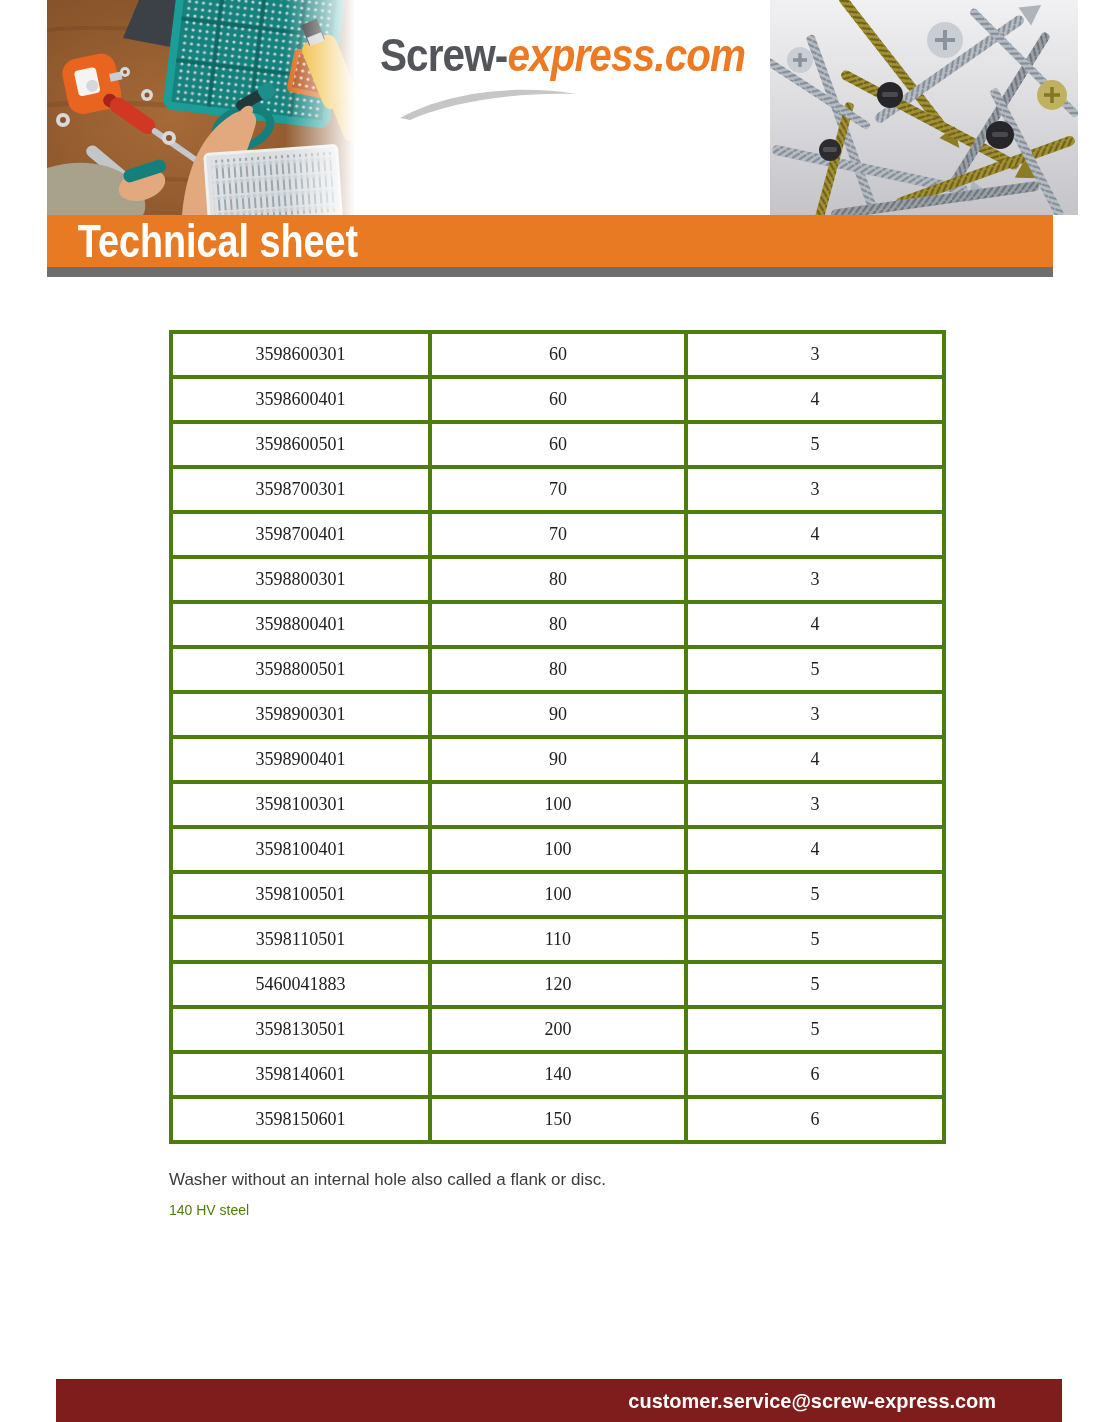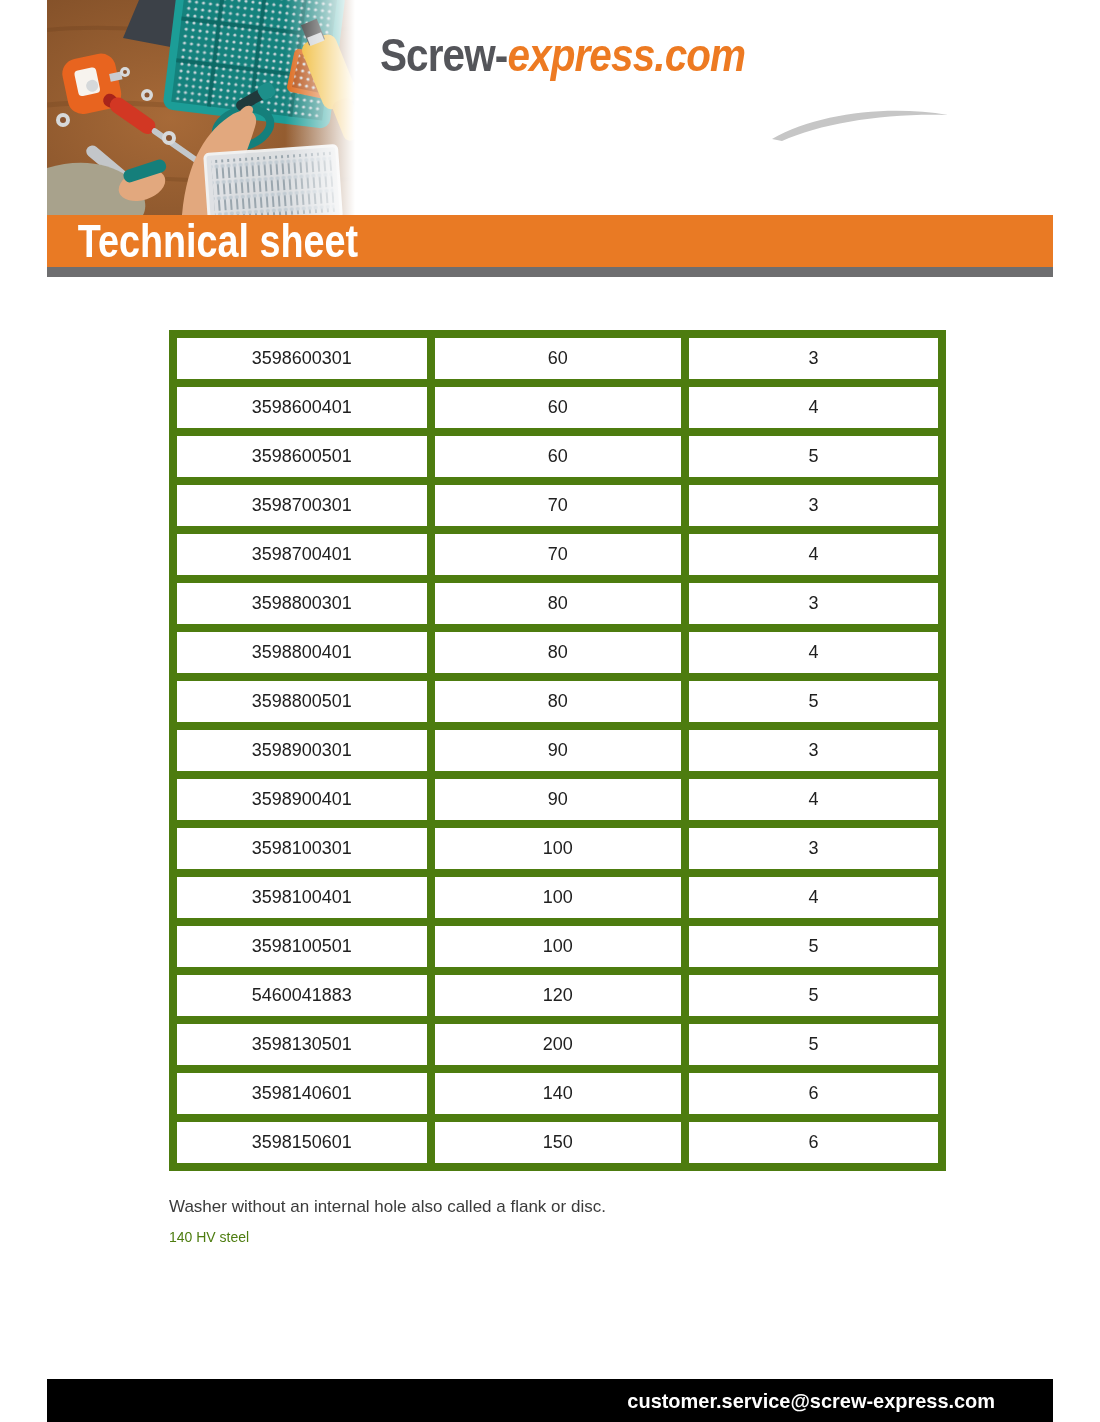--- a/index.html
+++ b/index.html
@@ -4,47 +4,47 @@
 <style>
   html,body{margin:0;padding:0;background:#ffffff;}
   .page{position:relative;width:1100px;height:1422px;background:#ffffff;overflow:hidden;
         font-family:"Liberation Sans",sans-serif;}
   .content{margin:0 47px;width:1006px;}
 
   
   .header{display:flex;height:215px;}
   .photo{width:308px;height:215px;flex:0 0 auto;}
   .photo svg{display:block;width:308px;height:215px;}
-  .logo-zone{flex:1 1 auto;background:#ffffff;display:flex;flex-direction:row;
-             align-items:flex-start;justify-content:flex-start;padding-top:28px;}
+  .logo-zone{flex:1 1 auto;background:#ffffff;display:flex;flex-direction:column;
+             align-items:center;justify-content:flex-start;padding-top:28px;}
   .logo-line{white-space:nowrap;font-size:46px;font-weight:bold;letter-spacing:-1px;
              transform:scaleX(0.88);transform-origin:50% 50%;}
   .logo-part1{color:#54555a;}
   .logo-part2{color:#ed7a22;font-style:italic;}
   .swoosh{margin-top:2px;align-self:center;margin-right:150px;}
 
   
   .banner{height:52px;background:#e97a24;display:flex;align-items:center;justify-content:flex-start;}
   .banner-title{color:#ffffff;font-weight:bold;font-size:46px;letter-spacing:0px;
                 transform:scaleX(0.82);transform-origin:50% 50%;white-space:nowrap;}
   .divider{height:10px;background:#6e6e70;}
 
   
   table.spec{border-collapse:collapse;margin:53px 0 0 122px;width:777px;table-layout:fixed;}
-  table.spec td{border:8px solid #4d7c0f;height:39px;text-align:center;vertical-align:middle;
-                font-size:18px;color:#202020;background:#ffffff;}
+  table.spec td{border:4px solid #4d7c0f;height:39px;text-align:center;vertical-align:middle;
+                font-size:18px;color:#202020;background:#ffffff;font-family:Liberation Serif, serif;}
   table.spec col.c1{width:33.5%;} table.spec col.c2{width:33.1%;} table.spec col.c3{width:33.4%;}
 
   
   .caption{margin:26px 0 12px 122px;font-size:17px;color:#3b3b3b;}
   .material{margin:9px 0 0 122px;font-size:14px;color:#4d7c0f;}
 
   
-  .footer{position:absolute;left:47px;bottom:0;width:1006px;height:43px;background:#000000;
-          display:flex;align-items:center;justify-content:flex-end;padding:0;box-sizing:border-box;}
+  .footer{position:absolute;left:56px;bottom:0;width:1006px;height:43px;background:#7f1d1d;
+          display:flex;align-items:center;justify-content:flex-end;padding:8px;box-sizing:border-box;}
   .footer-email{color:#ffffff;font-weight:bold;font-size:21px;margin-right:58px;
                 transform:scaleX(0.95);transform-origin:100% 50%;white-space:nowrap;}
 </style>
 </head>
 <body>
 
 <div class="page">
   <div class="content">
 
     <div class="header">
@@ -307,20 +307,25 @@
             <td>3598100401</td>
             <td>100</td>
             <td>4</td>
           </tr>
           <tr>
             <td>3598100501</td>
             <td>100</td>
             <td>5</td>
           </tr>
           <tr>
+            <td>3598110501</td>
+            <td>110</td>
+            <td>5</td>
+          </tr>
+          <tr>
             <td>5460041883</td>
             <td>120</td>
             <td>5</td>
           </tr>
           <tr>
             <td>3598130501</td>
             <td>200</td>
             <td>5</td>
           </tr>
           <tr>

